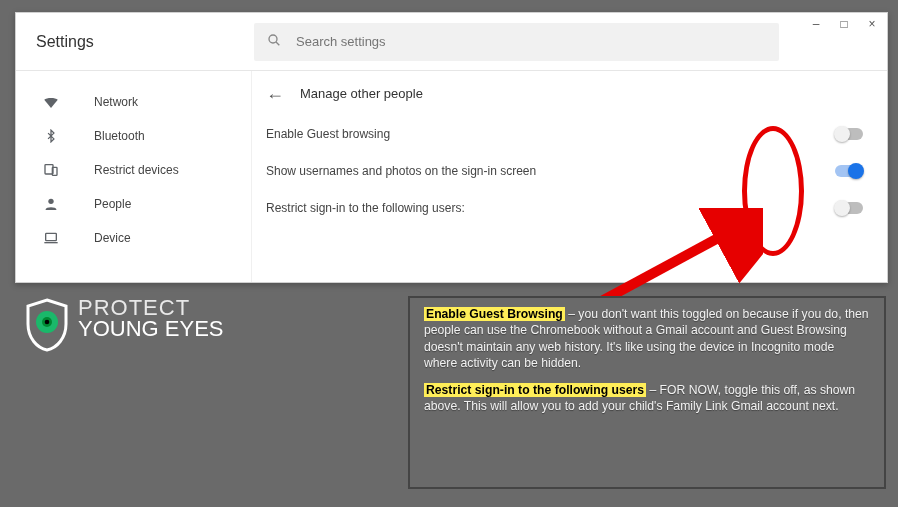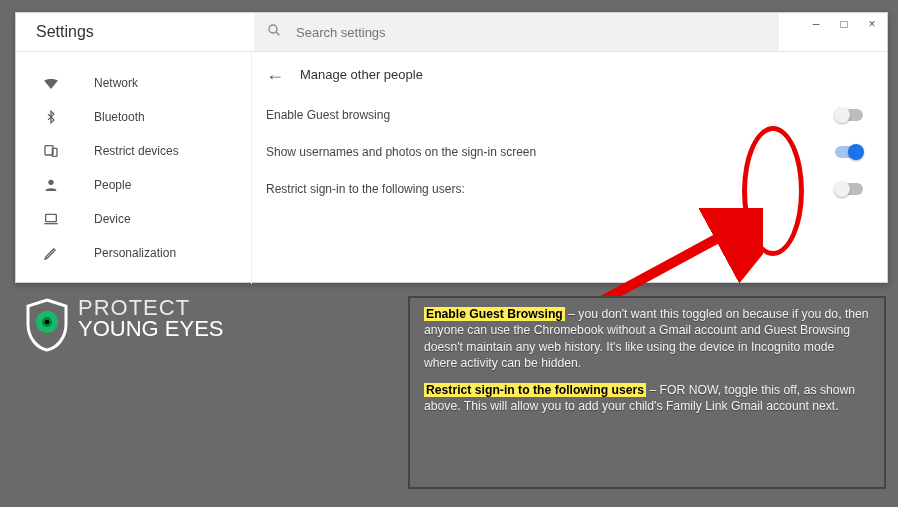--- a/index.html
+++ b/index.html
@@ -221,28 +221,20 @@
       </div>
       <div class="side-item">
         <span class="side-icon">
             <svg width="16" height="16" viewBox="0 0 24 24" fill="none" stroke="#5f6368" stroke-width="2">
               <rect x="4" y="5" width="16" height="11" rx="1"></rect>
               <line x1="2" y1="19" x2="22" y2="19"></line>
             </svg>
           </span>
         <span>Device</span>
       </div>
-      <div class="side-item">
-        <span class="side-icon">
-            <svg width="16" height="16" viewBox="0 0 24 24" fill="none" stroke="#5f6368" stroke-width="2">
-              <path d="M3 21l3-1 12-12-2-2L4 18l-1 3z"></path>
-            </svg>
-          </span>
-        <span>Personalization</span>
-      </div>
     </div>
     <div class="content">
       <div class="content-header">
         <span class="back-arrow">←</span>
         <span>Manage other people</span>
       </div>
       <div class="setting-row">
         <span>Enable Guest browsing</span>
         <div class="toggle">
             <div class="knob"></div>
@@ -282,18 +274,18 @@
     <circle cx="23" cy="24" r="2.3" fill="#000"></circle>
   </svg>
   <div class="logo-text">
     <div class="l1">PROTECT</div>
     <div class="l2">YOUNG EYES</div>
   </div>
 </div>
 
 <div class="info-box">
   <div>
-    <span class="hl">Enable Guest Browsing</span><span> – you don't want this toggled on because if you do, then anyone can use the Chromebook without a Gmail account and Guest Browsing doesn't maintain any web history. It's like using the device in Incognito mode where activity can be hidden.</span>
+    <span class="hl">Enable Guest Browsing</span><span> – you don't want this toggled on because if you do, then people can use the Chromebook without a Gmail account and Guest Browsing doesn't maintain any web history. It's like using the device in Incognito mode where activity can be hidden.</span>
   </div>
   <div>
     <span class="hl">Restrict sign-in to the following users</span><span> – FOR NOW, toggle this off, as shown above. This will allow you to add your child's Family Link Gmail account next.</span>
   </div>
 </div>
 
 </body></html>

